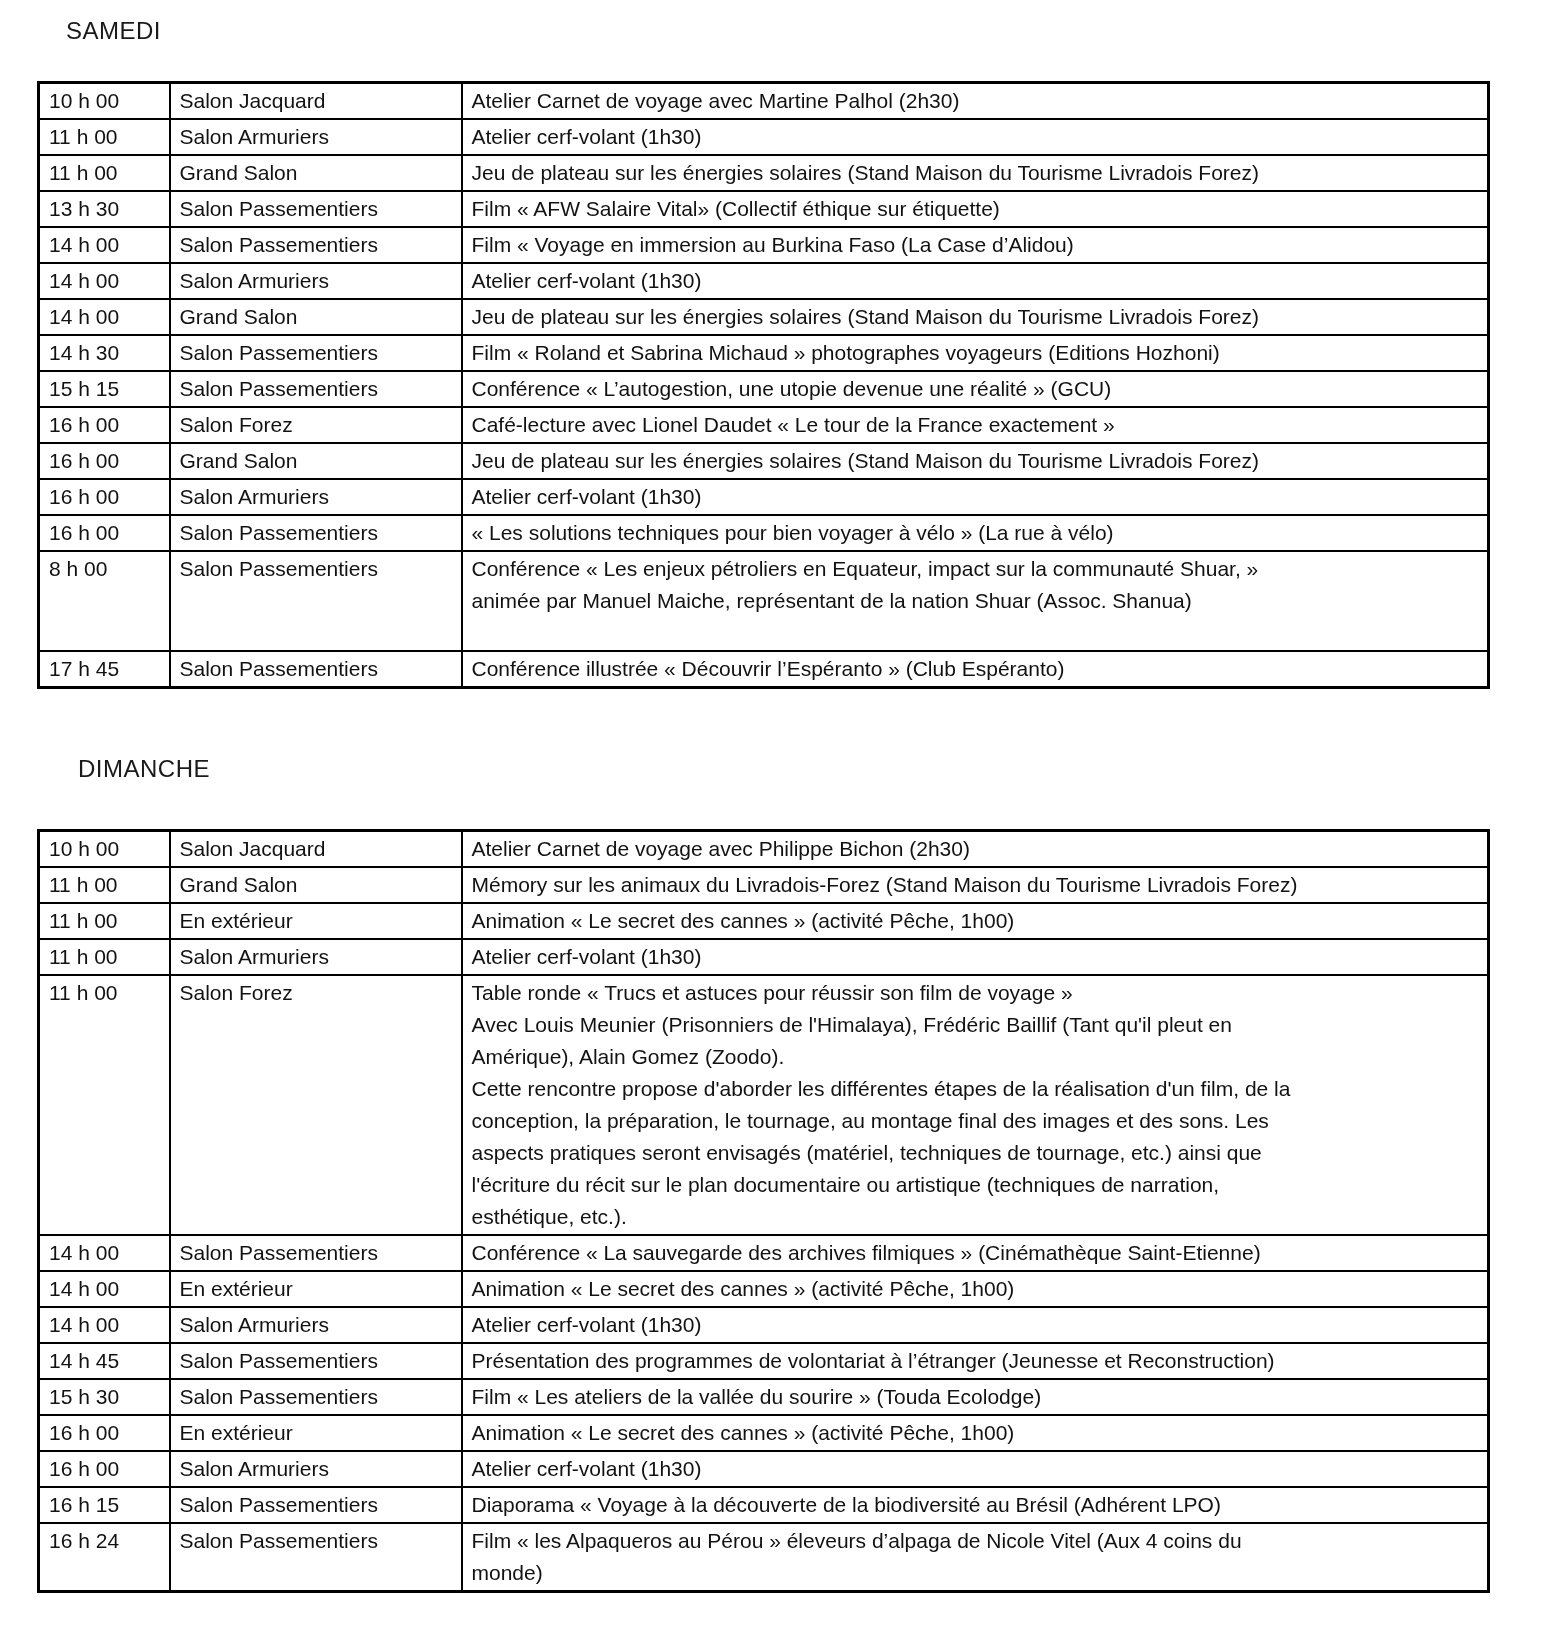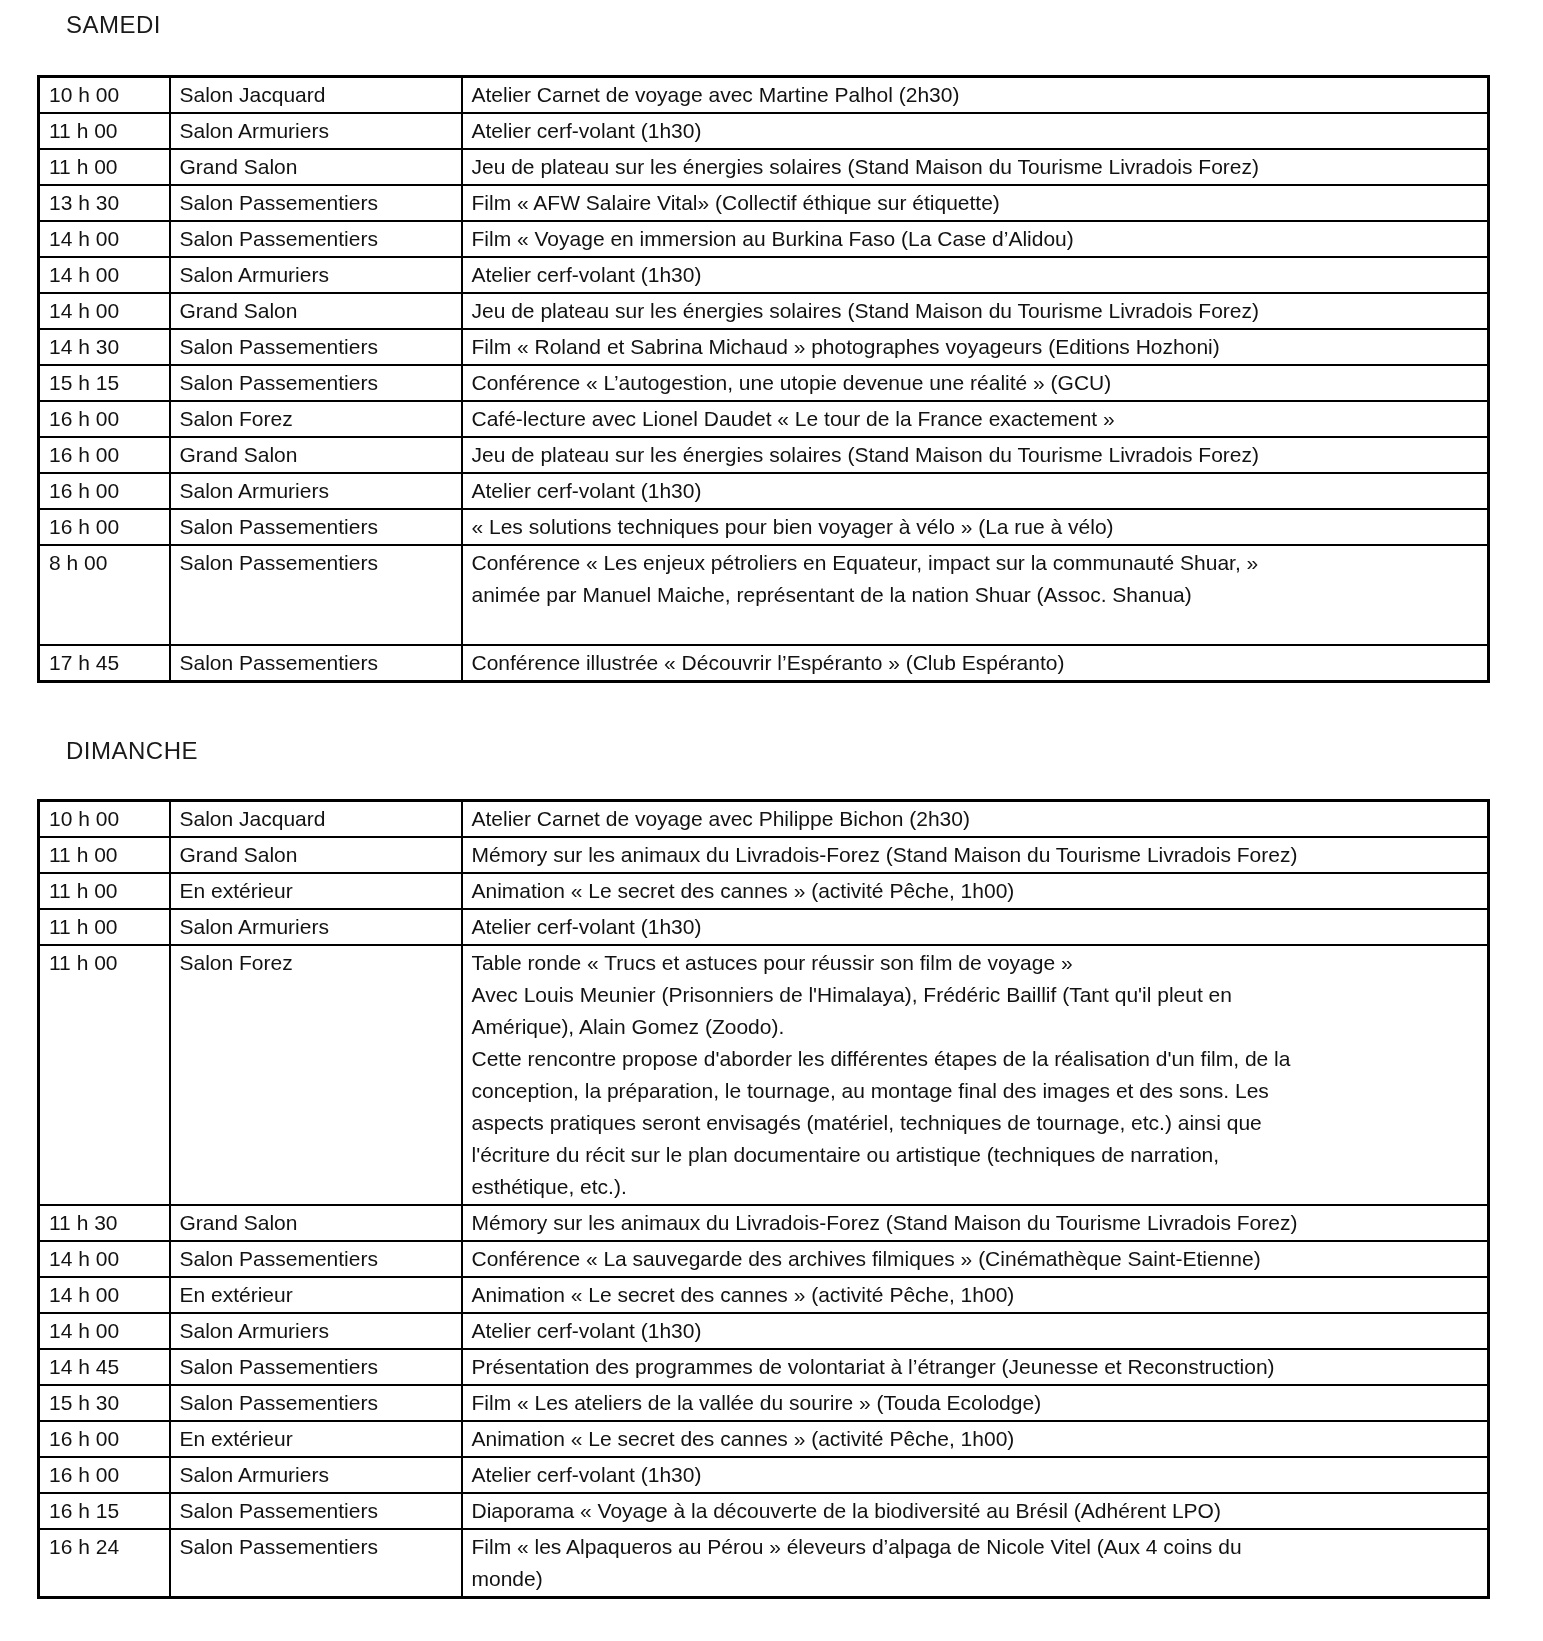--- a/index.html
+++ b/index.html
@@ -17,25 +17,25 @@
     overflow: hidden;
   }
   .day-title {
     font-size: 24px;
     font-weight: 400;
     color: #1a1a1a;
     letter-spacing: 0.5px;
   }
   #samedi-title {
     margin: 0;
-    padding: 11px 0 0 66px;
+    padding: 17px 0 0 66px;
     height: 30px;
   }
   #dimanche-title {
-    margin: 0;
+    margin: 12px;
     padding: 54px 8px 0 66px;
     height: 30px;
   }
   .sep-samedi { height: 34px; }
   .sep-dimanche { height: 32px; }
   table.schedule {
     border-collapse: collapse;
     table-layout: fixed;
     margin-left: 37px;
     width: 1453px;
@@ -210,25 +210,20 @@
           <td class="col-act">Table ronde « Trucs et astuces pour réussir son film de voyage »
 Avec Louis Meunier (Prisonniers de l'Himalaya), Frédéric Baillif (Tant qu'il pleut en
 Amérique), Alain Gomez (Zoodo).
 Cette rencontre propose d'aborder les différentes étapes de la réalisation d'un film, de la
 conception, la préparation, le tournage, au montage final des images et des sons. Les
 aspects pratiques seront envisagés (matériel, techniques de tournage, etc.) ainsi que
 l'écriture du récit sur le plan documentaire ou artistique (techniques de narration,
 esthétique, etc.).</td>
         </tr>
 
-        <tr>
-          <td class="col-time">11 h 30</td>
-          <td class="col-loc">Grand Salon</td>
-          <td class="col-act">Mémory sur les animaux du Livradois-Forez (Stand Maison du Tourisme Livradois Forez)</td>
-        </tr>
 
         <tr>
           <td class="col-time">14 h 00</td>
           <td class="col-loc">Salon Passementiers</td>
           <td class="col-act">Conférence « La sauvegarde des archives filmiques » (Cinémathèque Saint-Etienne)</td>
         </tr>
 
         <tr>
           <td class="col-time">14 h 00</td>
           <td class="col-loc">En extérieur</td>

